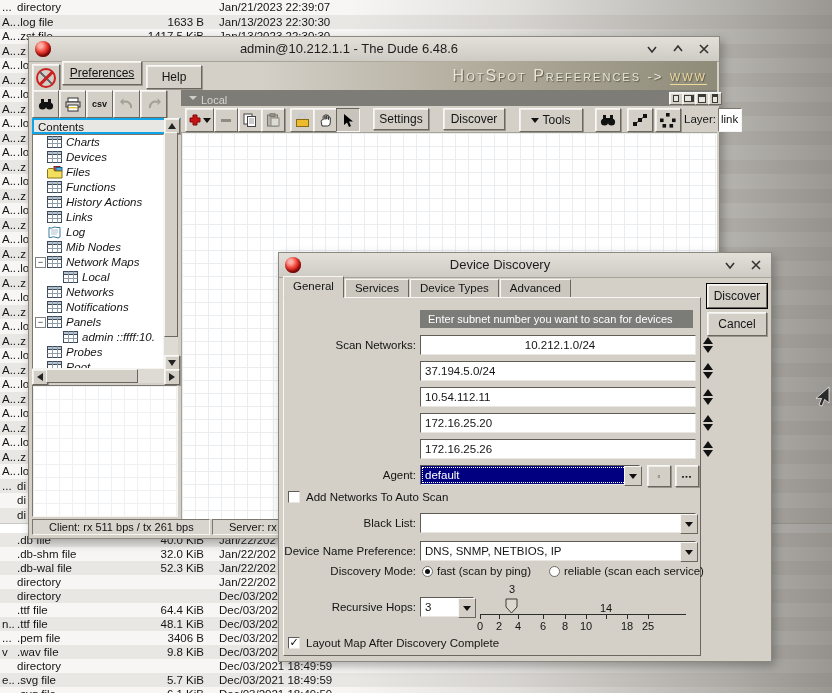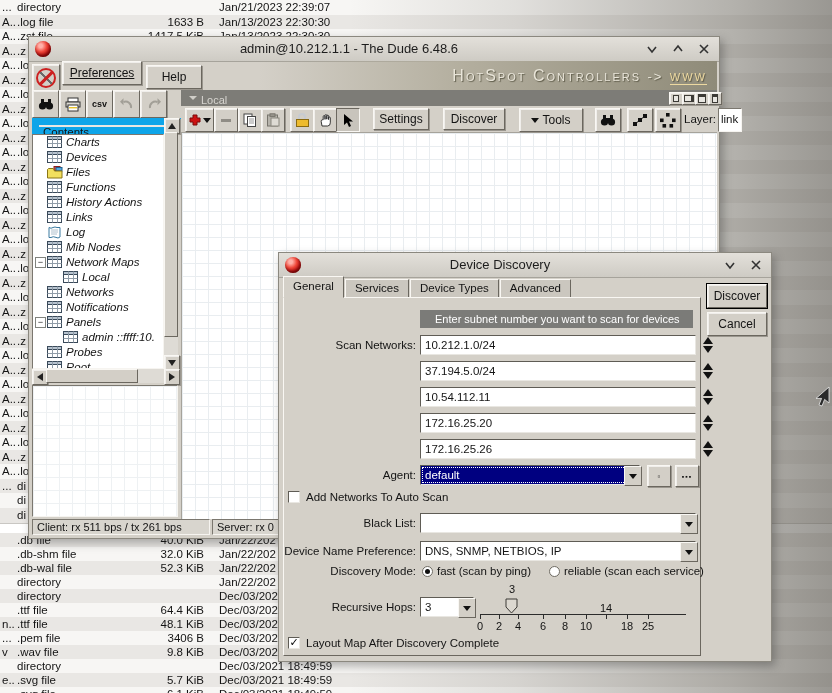--- a/index.html
+++ b/index.html
@@ -41,21 +41,21 @@
   .menurow{position:absolute;left:0;top:24px;width:688px;height:29px;}
   .banner{position:absolute;left:230px;top:0;width:458px;height:29px;line-height:29px;text-align:right;
     background:linear-gradient(90deg,rgba(212,208,200,0) 0%,#b3ae9e 45%,#8f8b79 100%);
     font-variant:small-caps;font-size:16px;letter-spacing:2px;color:#e9e5d9;
     text-shadow:1px 1px 1px #5d5a48;padding-right:10px;box-sizing:border-box;white-space:nowrap;}
   .banner .www{color:#edd9a0;border-bottom:1px solid #edd9a0;}
   .icobtn{position:absolute;width:26px;height:26px;}
   .txtbtn{position:absolute;height:24px;}
   .lp-btn{position:absolute;top:53px;width:25px;height:26px;}
   .contents-hdr{position:absolute;left:3px;top:81px;width:151px;height:16px;background:#e9e7e3;
-    border:7px solid #0ea5e9;line-height:14px;padding-left:4px;box-sizing:border-box;}
+    border:2px solid #0ea5e9;line-height:14px;padding-left:4px;box-sizing:border-box;}
   #tree{position:absolute;left:3px;top:97px;width:132px;height:235px;background:#fff;
     border:1px solid;border-color:#7b776f #f6f4f0 #f6f4f0 #7b776f;overflow:hidden;box-sizing:border-box;}
   .trow{position:relative;height:15px;line-height:15px;white-space:nowrap;font-style:italic;}
   .trow .exp{position:absolute;left:2px;top:2px;width:11px;height:11px;background:#fff;border:1px solid #80837e;
     box-sizing:border-box;font-size:9px;line-height:8px;text-align:center;color:#222;}
   .trow .tico{position:absolute;top:1px;}
   .trow .tlbl{position:absolute;top:0;}
   .vscroll{position:absolute;left:135px;top:81px;width:14px;height:251px;background:#dedbd5;}
   .hscroll{position:absolute;left:3px;top:332px;width:146px;height:14px;background:#dedbd5;}
   .sb-btn{position:absolute;width:14px;height:14px;}
@@ -70,33 +70,33 @@
   .localbar .caret{display:inline-block;width:0;height:0;border:4px solid transparent;border-top-color:#cfcdc8;
     margin:6px 4px 0 8px;}
   .tilebtn{position:absolute;top:2px;width:12px;height:11px;}
   .tile-in{width:6px;height:5px;border:1px solid #3c3a36;background:#e8e6e1;}
   .maptb{position:absolute;left:152px;top:69px;width:536px;height:27px;background:#d4d0c8;border-bottom:1px solid #a6a39b;box-sizing:border-box;}
   .mtb{position:absolute;top:2px;height:22px;}
   .mapcanvas{position:absolute;left:152px;top:96px;width:536px;height:386px;background:#fff;
     background-image:linear-gradient(#e9edf0 1px,transparent 1px),linear-gradient(90deg,#e9edf0 1px,transparent 1px);
     background-size:13px 13px;border-left:1px solid #a6a39b;box-sizing:border-box;}
   .statusbar{position:absolute;left:2px;top:482px;width:684px;height:17px;background:#d4d0c8;}
-  .statcell{position:absolute;top:0;height:16px;line-height:15px;padding-left:4px;font-size:11px;
+  .statcell{position:absolute;top:0;height:16px;line-height:15px;padding-left:16px;font-size:11px;
     background:#d8d5ce;border:1px solid;border-color:#7b776f #f6f4f0 #f6f4f0 #7b776f;box-sizing:border-box;white-space:nowrap;overflow:hidden;}
   
   .tabsrow{position:absolute;left:4px;top:26px;height:19px;display:flex;align-items:flex-end;}
   .tab{height:17px;line-height:17px;padding:0 9px;background:#cbc7bf;border:1px solid;
     border-color:#f9f7f3 #6b675f transparent #f9f7f3;margin-right:1px;font-size:11.5px;}
   .tab.active{height:20px;line-height:19px;background:#d4d0c8;position:relative;z-index:2;}
   .dlgpanel{position:absolute;left:4px;top:44px;width:418px;height:359px;background:#d4d0c8;
     border:1px solid;border-color:#f9f7f3 #6b675f #6b675f #f9f7f3;box-sizing:border-box;}
   .dlgbtn{position:absolute;left:428px;width:60px;height:24px;}
   .dlgbtn.default{box-shadow:0 0 0 1px #000, inset 1px 1px 0 rgba(255,255,255,.65);}
   .hint{position:absolute;left:136px;top:12px;width:273px;height:18px;background:#7b7b78;color:#fff;
-    line-height:18px;padding-left:15px;box-sizing:border-box;font-size:11px;white-space:nowrap;}
+    line-height:18px;padding-left:8px;box-sizing:border-box;font-size:11px;white-space:nowrap;}
   .flabel{position:absolute;left:0;width:132px;text-align:right;line-height:20px;white-space:nowrap;}
   .field{position:absolute;left:136px;width:276px;height:20px;line-height:18px;padding-left:4px;box-sizing:border-box;
     background:#fff;border:1px solid;border-color:#5f5c55 #e9e7e2 #e9e7e2 #5f5c55;font-size:11.5px;white-space:nowrap;overflow:hidden;}
   .spin{position:absolute;left:417px;width:14px;height:20px;}
   .spin .up{position:absolute;left:2px;top:2px;width:0;height:0;border:5px solid transparent;border-bottom:7px solid #111;border-top:none;}
   .spin .dn{position:absolute;left:2px;bottom:2px;width:0;height:0;border:5px solid transparent;border-top:7px solid #111;border-bottom:none;}
   .combo-arrow{position:absolute;top:1px;right:1px;bottom:1px;width:16px;background:#d3cfc7;
     border:1px solid;border-color:#f9f7f3 #6b675f #6b675f #f9f7f3;}
   .combo-arrow::after{content:"";position:absolute;left:4px;top:7px;border:4px solid transparent;border-top:5px solid #111;}
   .cb{position:absolute;width:12px;height:12px;background:#fff;border:1px solid;border-color:#5f5c55 #e9e7e2 #e9e7e2 #5f5c55;
@@ -443,21 +443,21 @@
 
     <div class="menurow">
       <span class="b3 icobtn" style="left:3px;top:3px;">
         <span class="disc-ico">
             <span class="disc-tools"></span>
           </span>
       </span>
       <button class="b3 txtbtn" style="left:33px;top:0;width:80px;text-decoration:underline;">Preferences</button>
       <button class="b3 txtbtn" style="left:117px;top:4px;width:56px;">Help</button>
       <div class="banner">
-        <span>HotSpot Controllers</span>
+        <span>HotSpot Preferences</span>
         <span style="font-variant:normal;font-size:13px;">-&gt;</span>
         <span class="www">www</span>
       </div>
     </div>
 
     <span class="b3 lp-btn" style="left:3px;">
       <svg width="18" height="14">
           <rect x="4" y="2" width="3" height="5" fill="#111"></rect>
           <rect x="11" y="2" width="3" height="5" fill="#111"></rect>
           <rect x="7" y="5" width="4" height="3" fill="#111"></rect>
@@ -798,21 +798,21 @@
       </div>
 
     <button class="b3 dlgbtn default" style="top:31px;">Discover</button>
     <button class="b3 dlgbtn" style="top:59px;">Cancel</button>
 
     <div class="dlgpanel">
       <div class="hint">Enter subnet number you want to scan for devices</div>
 
       <span class="flabel" style="top:37px;">Scan Networks:</span>
       <div id="scan-fields">
-          <span class="field" style="top: 37px;">10.212.1.0/24</span>
+          <span class="field" style="top: 37px; text-align: center;">10.212.1.0/24</span>
           <span class="spin" style="top: 37px;">
             <span class="up"></span>
             <span class="dn"></span>
           </span>
           <span class="field" style="top: 63px;">37.194.5.0/24</span>
           <span class="spin" style="top: 63px;">
             <span class="up"></span>
             <span class="dn"></span>
           </span>
           <span class="field" style="top: 89px;">10.54.112.11</span>

